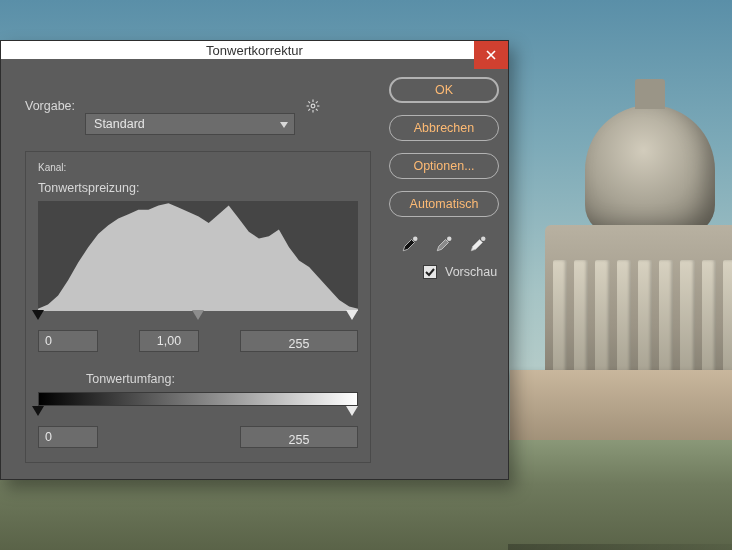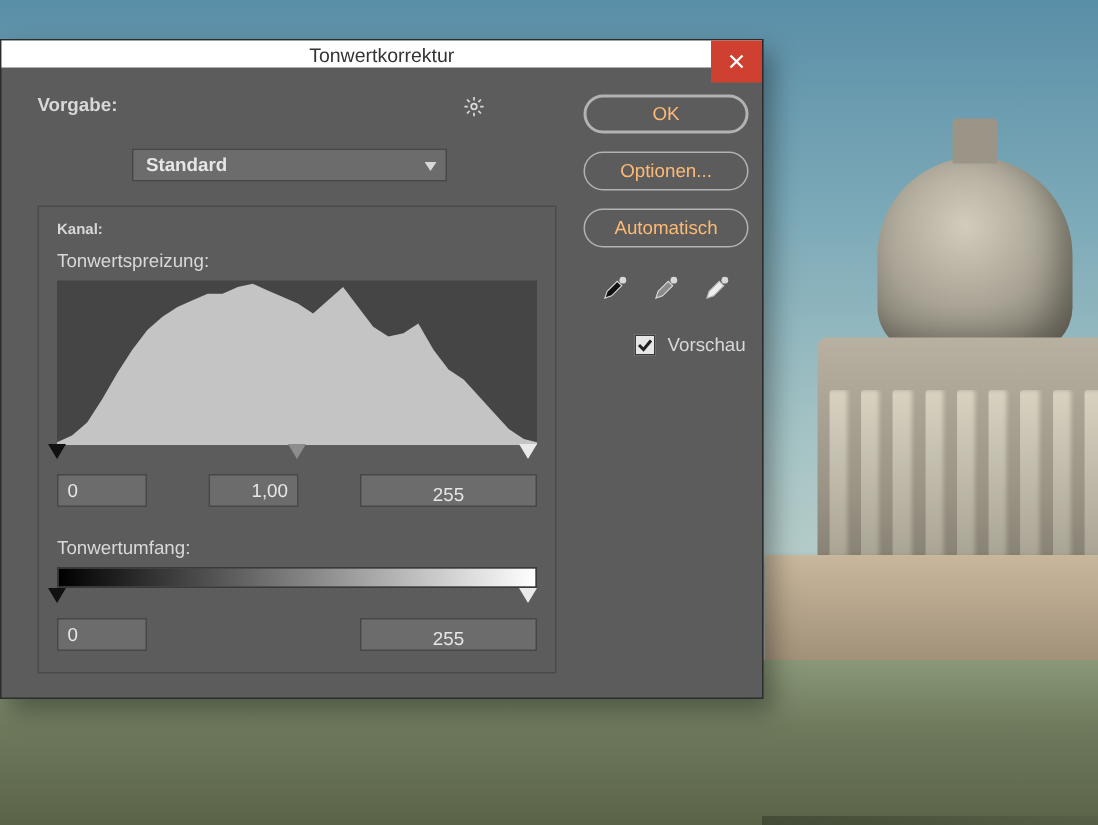--- a/index.html
+++ b/index.html
@@ -9,28 +9,28 @@
   .ground { position: absolute; left: 0; right: 0; bottom: 0; height: 110px; background: linear-gradient(180deg, #8a9878 0%, #6f7a5d 40%, #5a6348 100%); }
   .dome { position: absolute; top: 105px; left: 585px; width: 130px; height: 130px; border-radius: 65px 65px 30px 30px; background: radial-gradient(circle at 45% 35%, #d2ccbc 0%, #a8a394 50%, #6e6a5e 100%); box-shadow: inset -10px -10px 20px rgba(0,0,0,0.25); }
   .dome::after { content: ""; position: absolute; top: -26px; left: 50px; width: 30px; height: 30px; background: #9a9587; border-radius: 3px 3px 0 0; }
   .structure { position: absolute; top: 225px; left: 545px; width: 200px; height: 170px; background: linear-gradient(180deg,#b8b1a1 0%,#9b9485 60%,#7e796c 100%); border-radius: 6px; }
   .colrow { position: absolute; top: 260px; left: 545px; width: 200px; height: 135px; display: flex; gap: 7px; padding: 0 8px; }
   .col { flex: 1; background: linear-gradient(180deg,#d8d2c1 0%, #9f9a8a 100%); border-radius: 2px; box-shadow: inset -2px 0 3px rgba(0,0,0,0.2); }
   .wall { position: absolute; top: 370px; left: 510px; right: 0; height: 80px; background: linear-gradient(180deg,#c9b79d 0%, #9c8c74 100%); box-shadow: 0 3px 6px rgba(0,0,0,0.3); }
   .shadow { position: absolute; bottom: 0; left: 508px; right: 0; height: 6px; background: linear-gradient(90deg, rgba(0,0,0,0.25), rgba(0,0,0,0.05)); }
 
   
-  .dialog { position: absolute; top: 26px; left: 0; width: 509px; height: 440px; background: #5c5c5c; border: 1px solid #2d2d2d; box-shadow: 6px 8px 16px rgba(0,0,0,0.35); display: flex; flex-direction: column; }
+  .dialog { position: absolute; top: 40px; left: 0; width: 509px; height: 440px; background: #5c5c5c; border: 1px solid #2d2d2d; box-shadow: 6px 8px 16px rgba(0,0,0,0.35); display: flex; flex-direction: column; }
   .titlebar { height: 30px; background: #fff; display: flex; align-items: center; justify-content: center; position: relative; }
   .title { font-size: 13px; color: #333; }
   .close { position: absolute; top: 0; right: 0; width: 34px; height: 28px; background: #d04030; display: flex; align-items: center; justify-content: center; }
   .close svg { width: 10px; height: 10px; display: block; }
   .body { flex: 1; display: flex; padding: 18px 14px 16px 24px; gap: 18px; color: #d8d8d8; font-size: 12.5px; }
   .left { flex: 1; display: flex; flex-direction: column; }
-  .row { display: flex; align-items: flex-start; gap: 10px; font-weight: bold; }
+  .row { display: flex; align-items: center; gap: 10px; }
   .label { color: #d8d8d8; }
   .select { background: #6c6c6c; color: #e6e6e6; border: 1px solid #474747; height: 22px; display: flex; align-items: center; padding: 0 8px; position: relative; font-size: 12.5px; }
   .select .caret { position: absolute; right: 6px; top: 8px; }
   .caret svg { width: 8px; height: 6px; display: block; }
   #preset { width: 210px; margin-top: 36px; }
   #channel { width: 80px; }
   .gear { width: 16px; height: 16px; display: flex; align-items: center; justify-content: center; color: #d6d6d6; }
   .gear svg { width: 14px; height: 14px; }
 
   .group { border: 1px solid #4a4a4a; margin-top: 16px; padding: 10px 12px 14px; position: relative; }
@@ -39,34 +39,34 @@
   .histwrap { margin-top: 6px; }
   .hist { width: 320px; height: 110px; background: #454545; position: relative; overflow: hidden; }
   .hist svg { width: 100%; height: 100%; display: block; }
   .tri-row { position: relative; width: 320px; height: 12px; margin-top: -1px; }
   .tri { position: absolute; top: 0; width: 0; height: 0; border-left: 6px solid transparent; border-right: 6px solid transparent; }
   .tri.black { border-top: 10px solid #111; }
   .tri.gray  { border-top: 10px solid #8d8d8d; }
   .tri.white { border-top: 10px solid #e9e9e9; }
   .inputs3 { width: 320px; display: flex; justify-content: space-between; margin-top: 8px; }
   .num { width: 60px; height: 22px; background: #6c6c6c; border: 1px solid #474747; color: #e6e6e6; display: flex; align-items: center; padding: 0 6px; font-size: 12.5px; }
-  .num.center { text-align: center; justify-content: flex-end; }
+  .num.center { text-align: center; justify-content: center; }
   .num.right  { text-align: right; justify-content: flex-end; }
 
   .grad { width: 320px; height: 14px; margin-top: 6px; background: linear-gradient(90deg,#000 0%, #fff 100%); border: 1px solid #3a3a3a; }
   .tri-row2 { position: relative; width: 320px; height: 12px; }
-  .out-label { margin-top: 20px; }
+  .out-label { margin-top: 20px; margin-left: 48px; }
 
   
   .right { width: 118px; display: flex; flex-direction: column; align-items: center; gap: 12px; }
   .btn { width: 110px; height: 26px; border: 1px solid #b2b2b2; border-radius: 13px; background: transparent; color: #fdba74; font-size: 12.5px; display: flex; align-items: center; justify-content: center; cursor: pointer; }
   .btn.primary { border-width: 2px; }
   .eyedrops { display: flex; gap: 16px; margin-top: 6px; }
   .eye { width: 18px; height: 18px; }
-  .chk-row { display: flex; align-items: flex-end; gap: 8px; margin-top: 10px; align-self: flex-start; margin-left: 3px; padding-left: 31px; }
+  .chk-row { display: flex; align-items: flex-end; gap: 8px; align-self: flex-start; margin-left: 3px; padding-left: 31px; }
   .chk { width: 14px; height: 14px; background: #e6e6e6; border: 1px solid #3a3a3a; display: flex; align-items: center; justify-content: center; }
   .chk svg { width: 10px; height: 10px; }
 </style>
 </head>
 <body>
 
 <div class="bg">
   <div class="sky"></div>
   <div class="dome"></div>
   <div class="structure"></div>
@@ -172,20 +172,23 @@
             </div>
         </div>
       </div>
     </div>
 
     <div class="right">
       <div class="btn primary">
           <span>OK</span>
         </div>
       <div class="btn">
+          <span>Abbrechen</span>
+        </div>
+      <div class="btn">
           <span>Optionen...</span>
         </div>
       <div class="btn">
           <span>Automatisch</span>
         </div>
 
       <div class="eyedrops">
         <svg class="eye" viewBox="0 0 24 24">
             <path d="M3 21 L5 15 L14 6 L18 10 L9 19 Z" fill="#111" stroke="#d8d8d8" stroke-width="1"></path>
             <circle cx="19" cy="5" r="3" fill="#d8d8d8"></circle>

